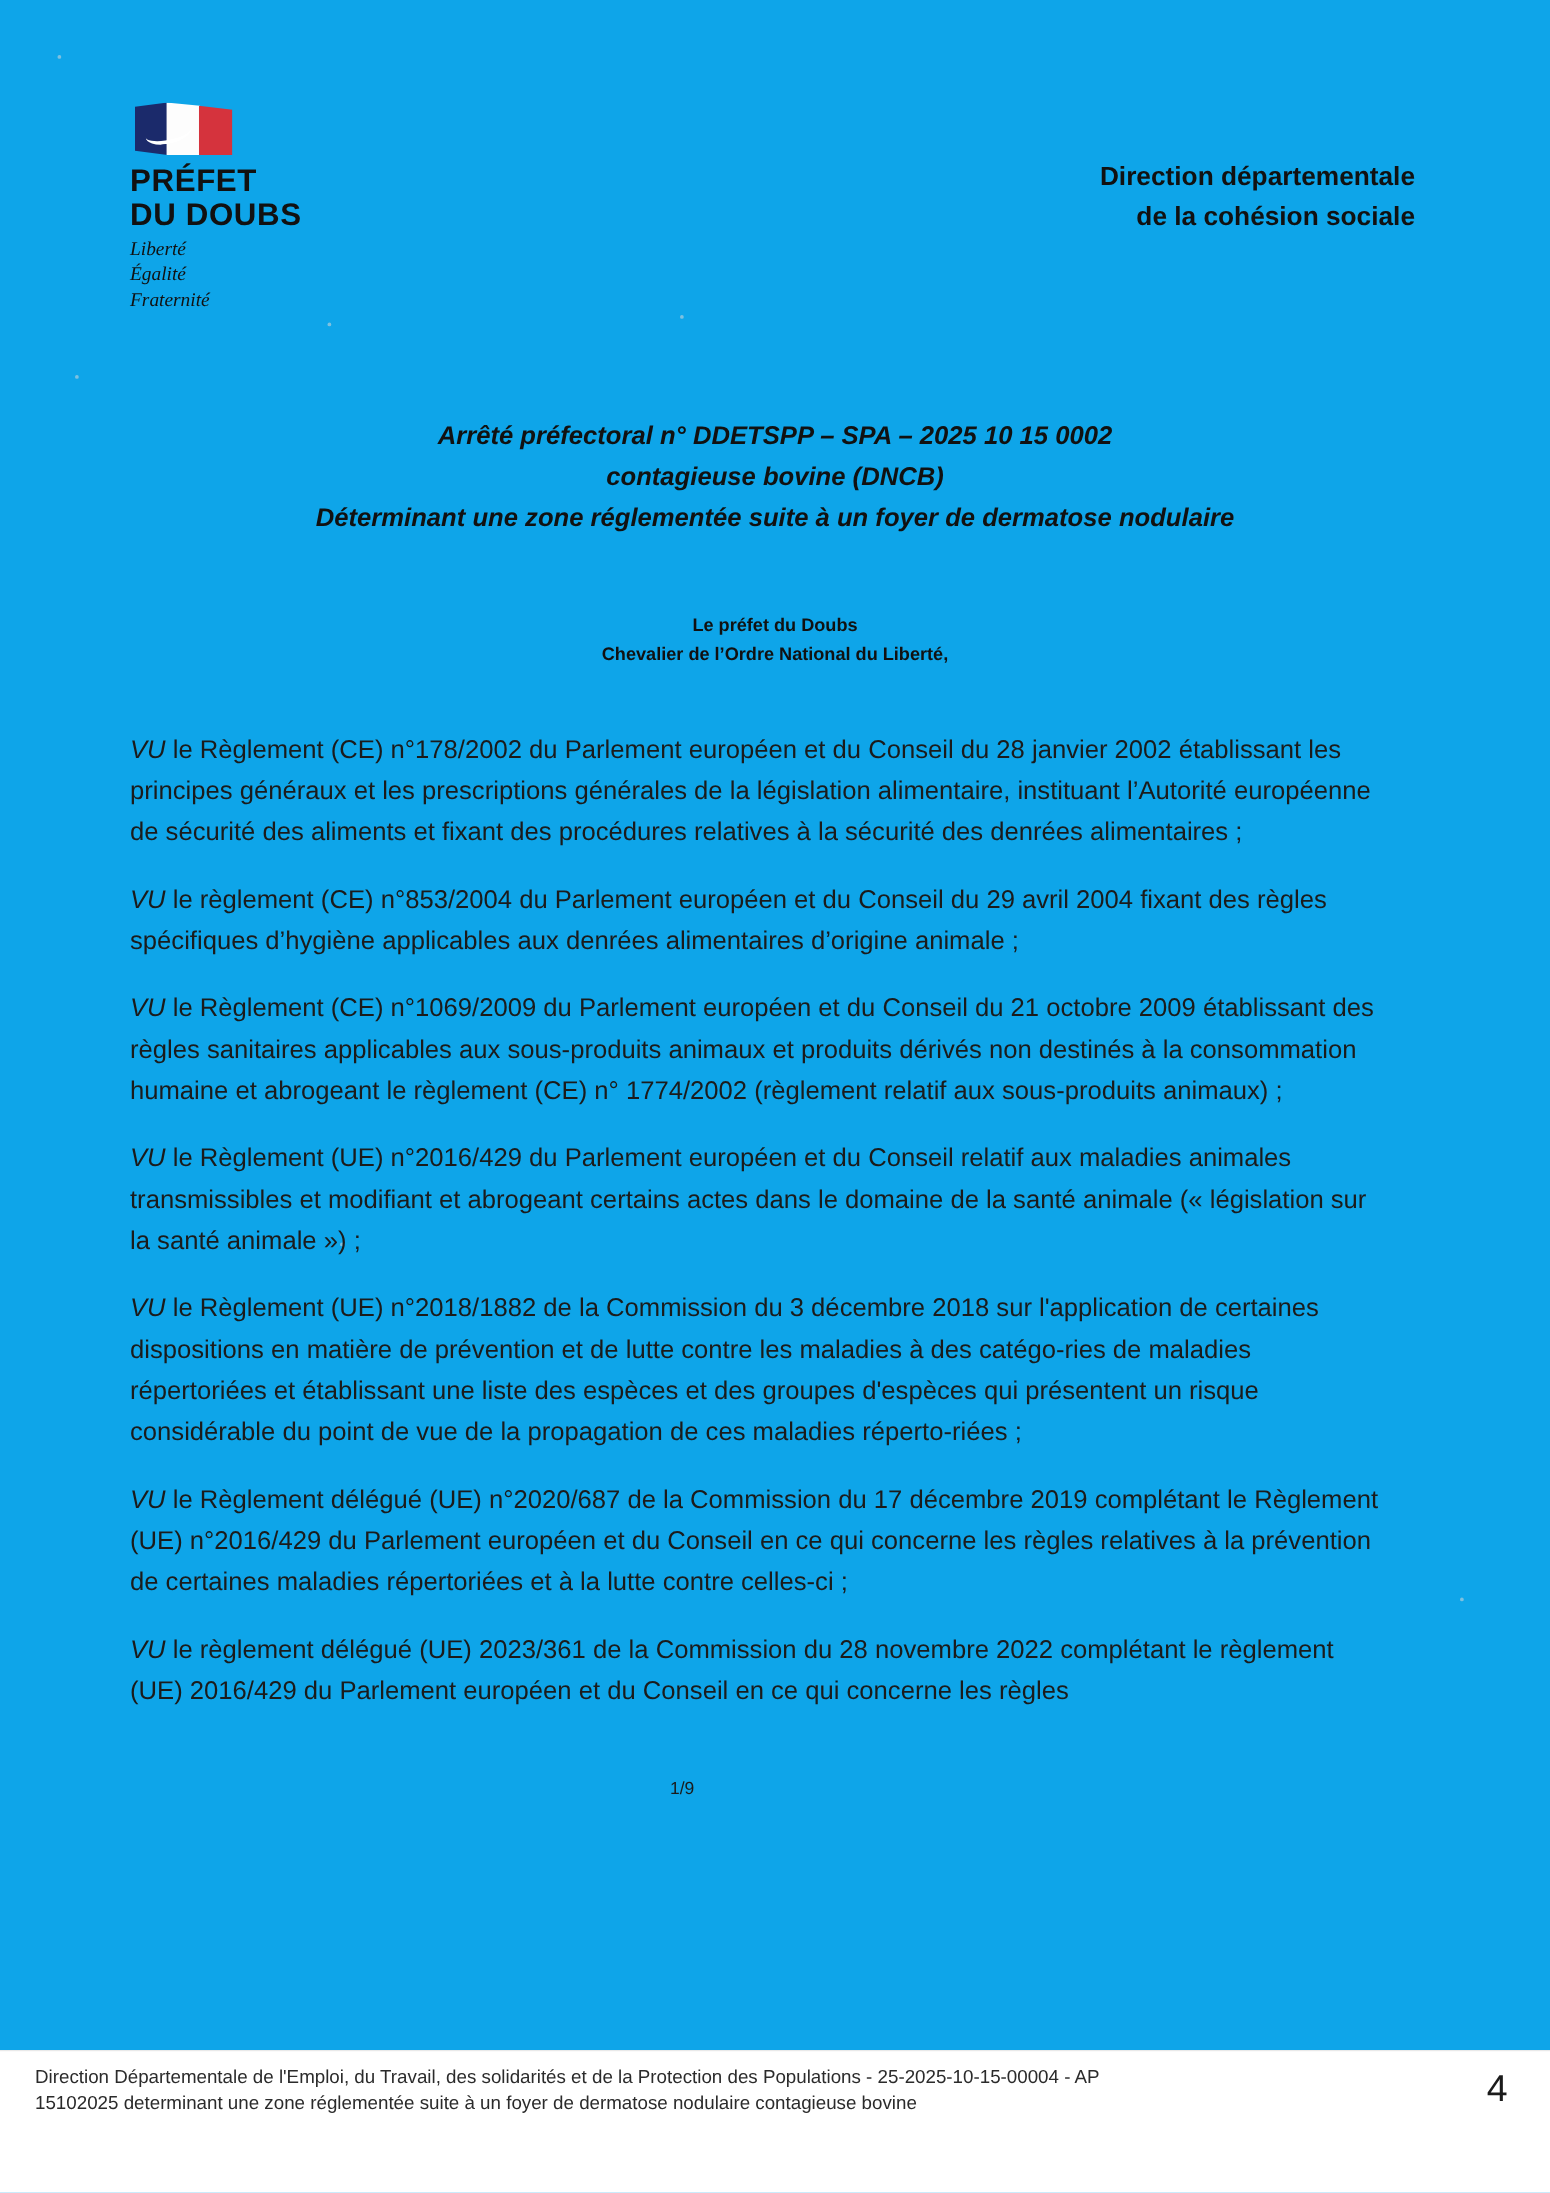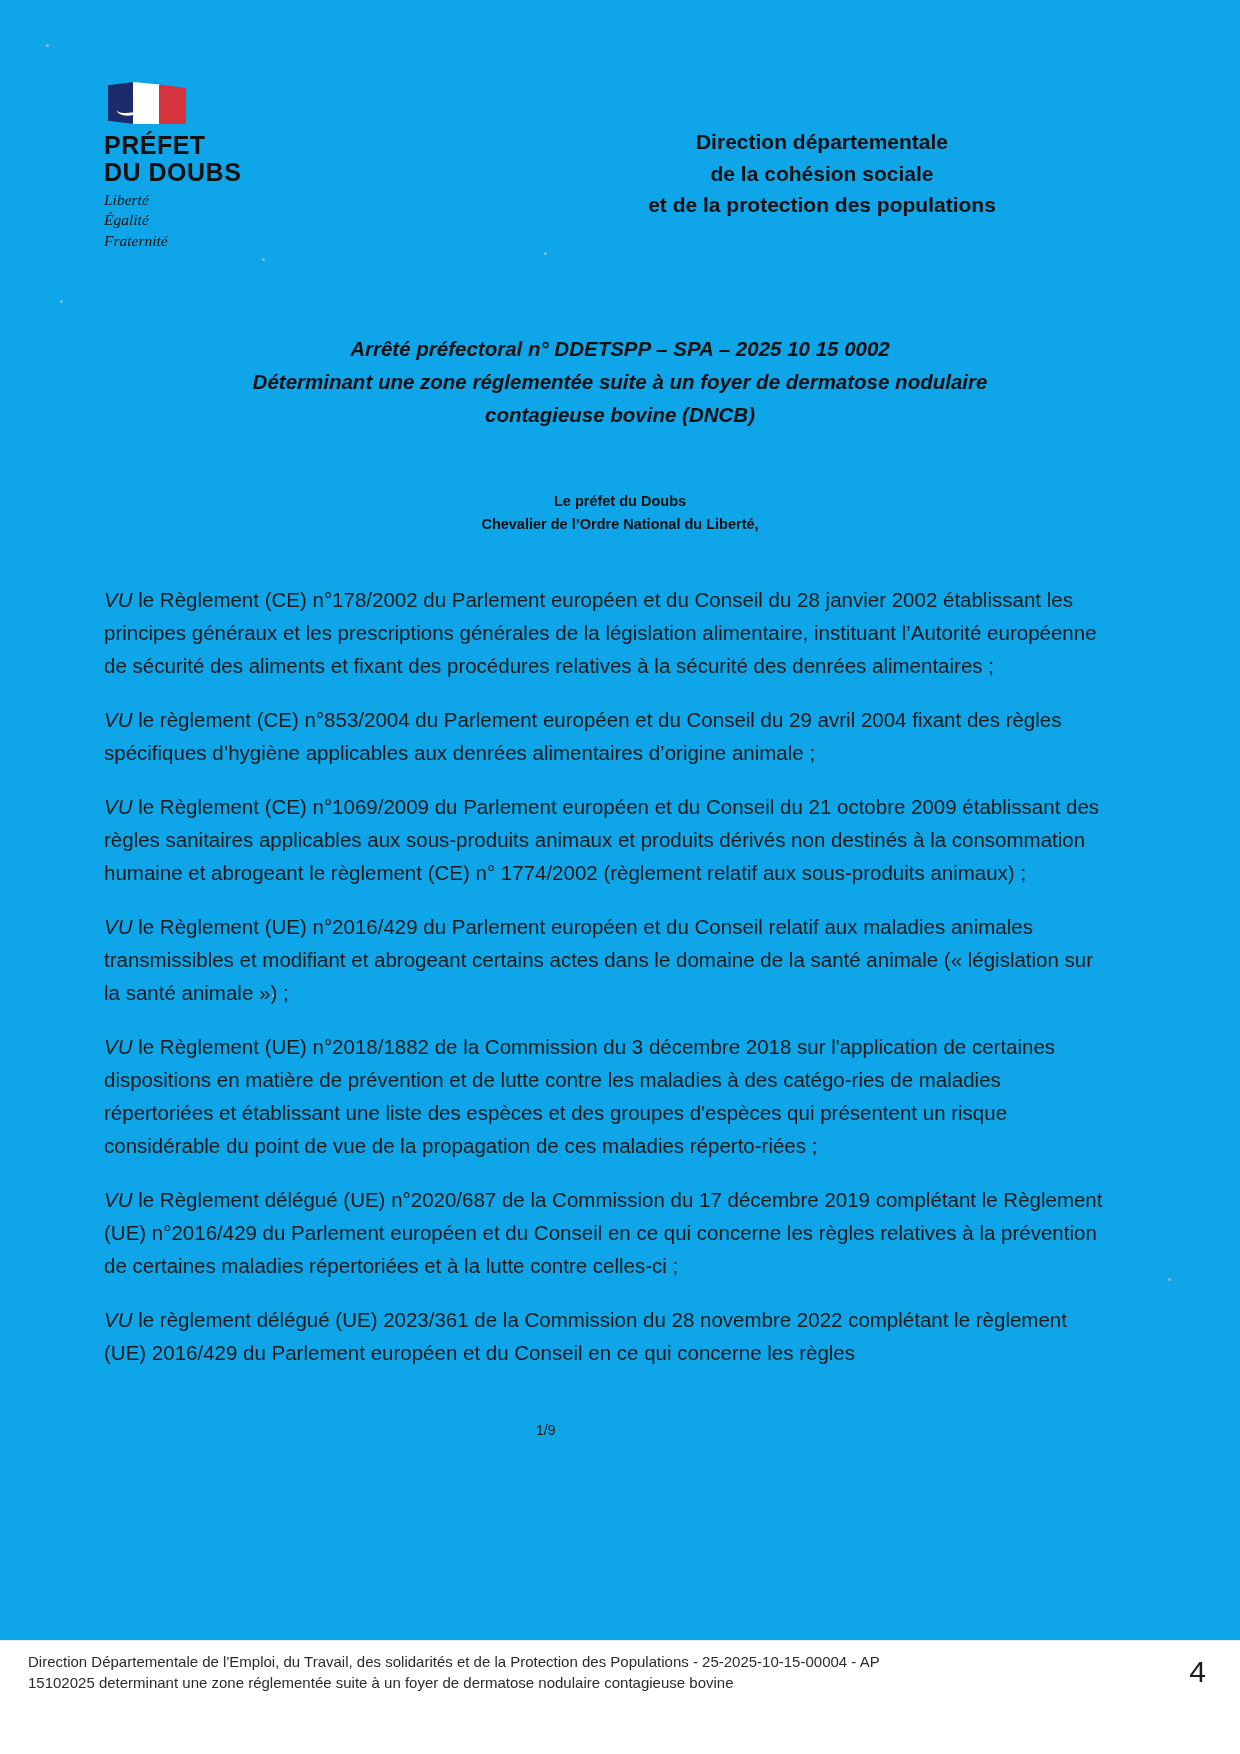--- a/index.html
+++ b/index.html
@@ -87,21 +87,21 @@
     font-size: 15.5px;
     line-height: 1.32;
     color: #111;
   }
 
   .service-title {
     position: absolute;
     right: 108px;
     top: 126px;
     width: 620px;
-    text-align: center;
+    text-align: right;
     font-family: "Liberation Sans", sans-serif;
     font-weight: bold;
     font-size: 21px;
     line-height: 1.5;
     color: #111;
   }
 
   
   .doc-title {
     position: absolute;
@@ -231,28 +231,27 @@
       <div class="devise">
         <div>Liberté</div>
         <div>Égalité</div>
         <div>Fraternité</div>
       </div>
     </div>
 
     <div class="service-title">
       <div>Direction départementale</div>
       <div>de la cohésion sociale</div>
-      <div>et de la protection des populations</div>
     </div>
   </div>
 
   <div class="doc-title">
     <div>Arrêté préfectoral n° DDETSPP – SPA – 2025 10 15 0002</div>
+    <div>contagieuse bovine (DNCB)</div>
     <div>Déterminant une zone réglementée suite à un foyer de dermatose nodulaire</div>
-    <div>contagieuse bovine (DNCB)</div>
   </div>
 
   <div class="signatory">
     <div>Le préfet du Doubs</div>
     <div>Chevalier de l’Ordre National du Liberté,</div>
   </div>
 
   <div class="body-text">
     <p class="para"><span class="vu">VU</span><span> le Règlement (CE) n°178/2002 du Parlement européen et du Conseil du 28 janvier 2002 établissant les principes généraux et les prescriptions générales de la législation alimentaire, instituant l’Autorité européenne de sécurité des aliments et fixant des procédures relatives à la sécurité des denrées alimentaires ;</span></p>
     <p class="para"><span class="vu">VU</span><span> le règlement (CE) n°853/2004 du Parlement européen et du Conseil du 29 avril 2004 fixant des règles spécifiques d’hygiène applicables aux denrées alimentaires d’origine animale ;</span></p>

